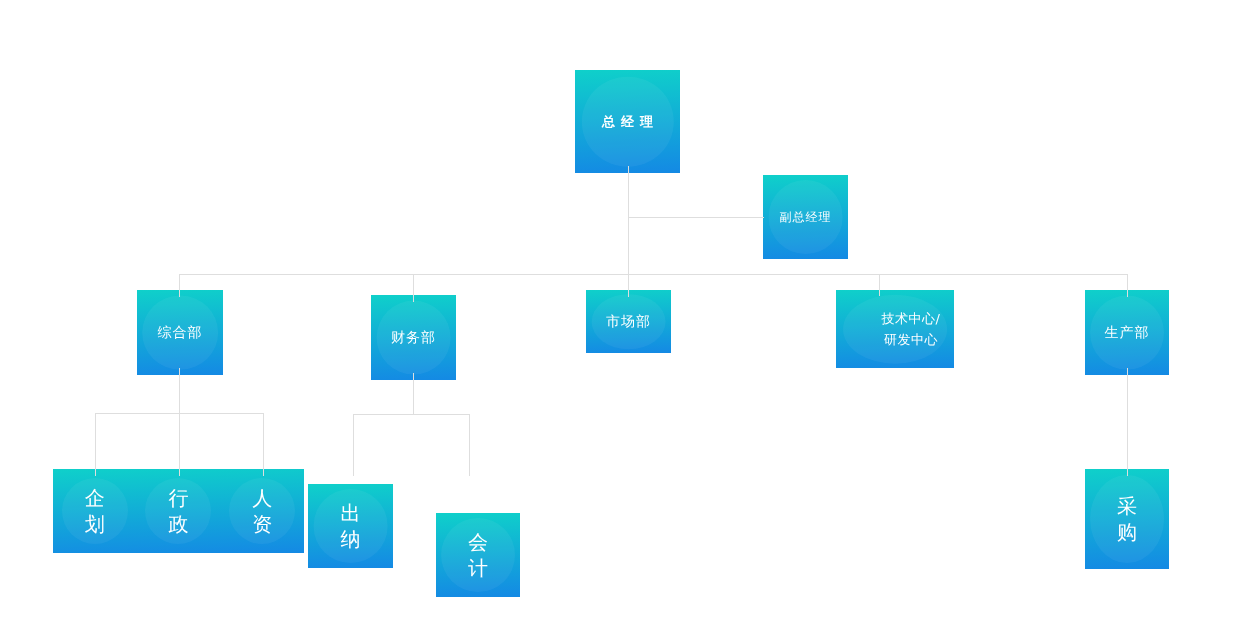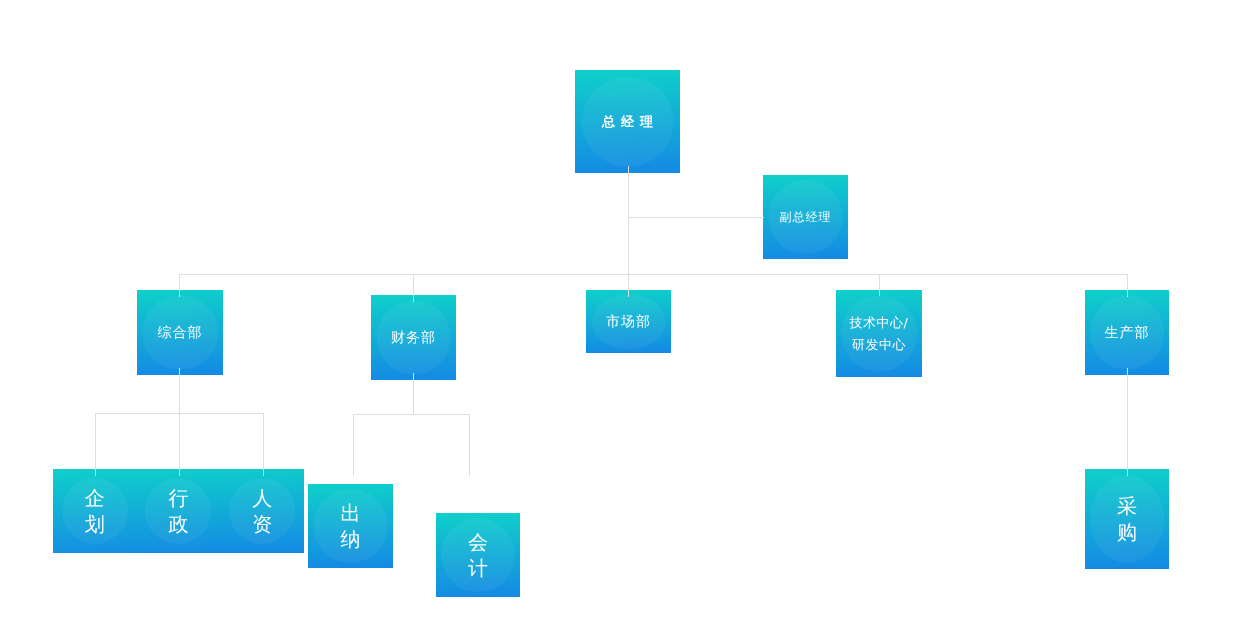--- a/index.html
+++ b/index.html
@@ -49,22 +49,22 @@
   .node-gm {
     left: 575px; top: 70px; width: 105px; height: 103px;
     font-size: 13px; font-weight: bold;
     letter-spacing: 6px; padding-left: 6px; box-sizing: border-box;
   }
   .node-vgm  { left: 763px; top: 175px; width: 85px; height: 84px; font-size: 12px; text-align: center; }
 
   .node-general    { left: 137px;  top: 290px; width: 86px; height: 85px; }
   .node-finance    { left: 371px;  top: 295px; width: 85px; height: 85px; }
   .node-marketing  { left: 586px;  top: 290px; width: 85px; height: 63px; }
-  .node-tech       { left: 836px;  top: 290px; width: 86px; height: 87px;
-                     flex-direction: column; font-size: 13px; line-height: 1.65; letter-spacing: 0.5px; }
+  .node-tech       { left: 836px;  top: 290px; width: 86px; height: 78px;
+                     flex-direction: column; font-size: 13px; line-height: 1.65; letter-spacing: 0.5px; padding-left: 32px; }
   .node-production { left: 1085px; top: 290px; width: 84px; height: 85px; }
 
   .node-wide       { left: 53px;   top: 469px; width: 251px; height: 84px;
                      justify-content: space-around; align-items: stretch; }
   .node-cashier    { left: 308px;  top: 469px; width: 85px; height: 84px; margin-top: 15px; }
   .node-accounting { left: 436px;  top: 469px; width: 84px; height: 84px; margin-top: 44px; }
   .node-purchasing { left: 1085px; top: 469px; width: 84px; height: 100px; }
 
   .v-cell {
     position: relative;

